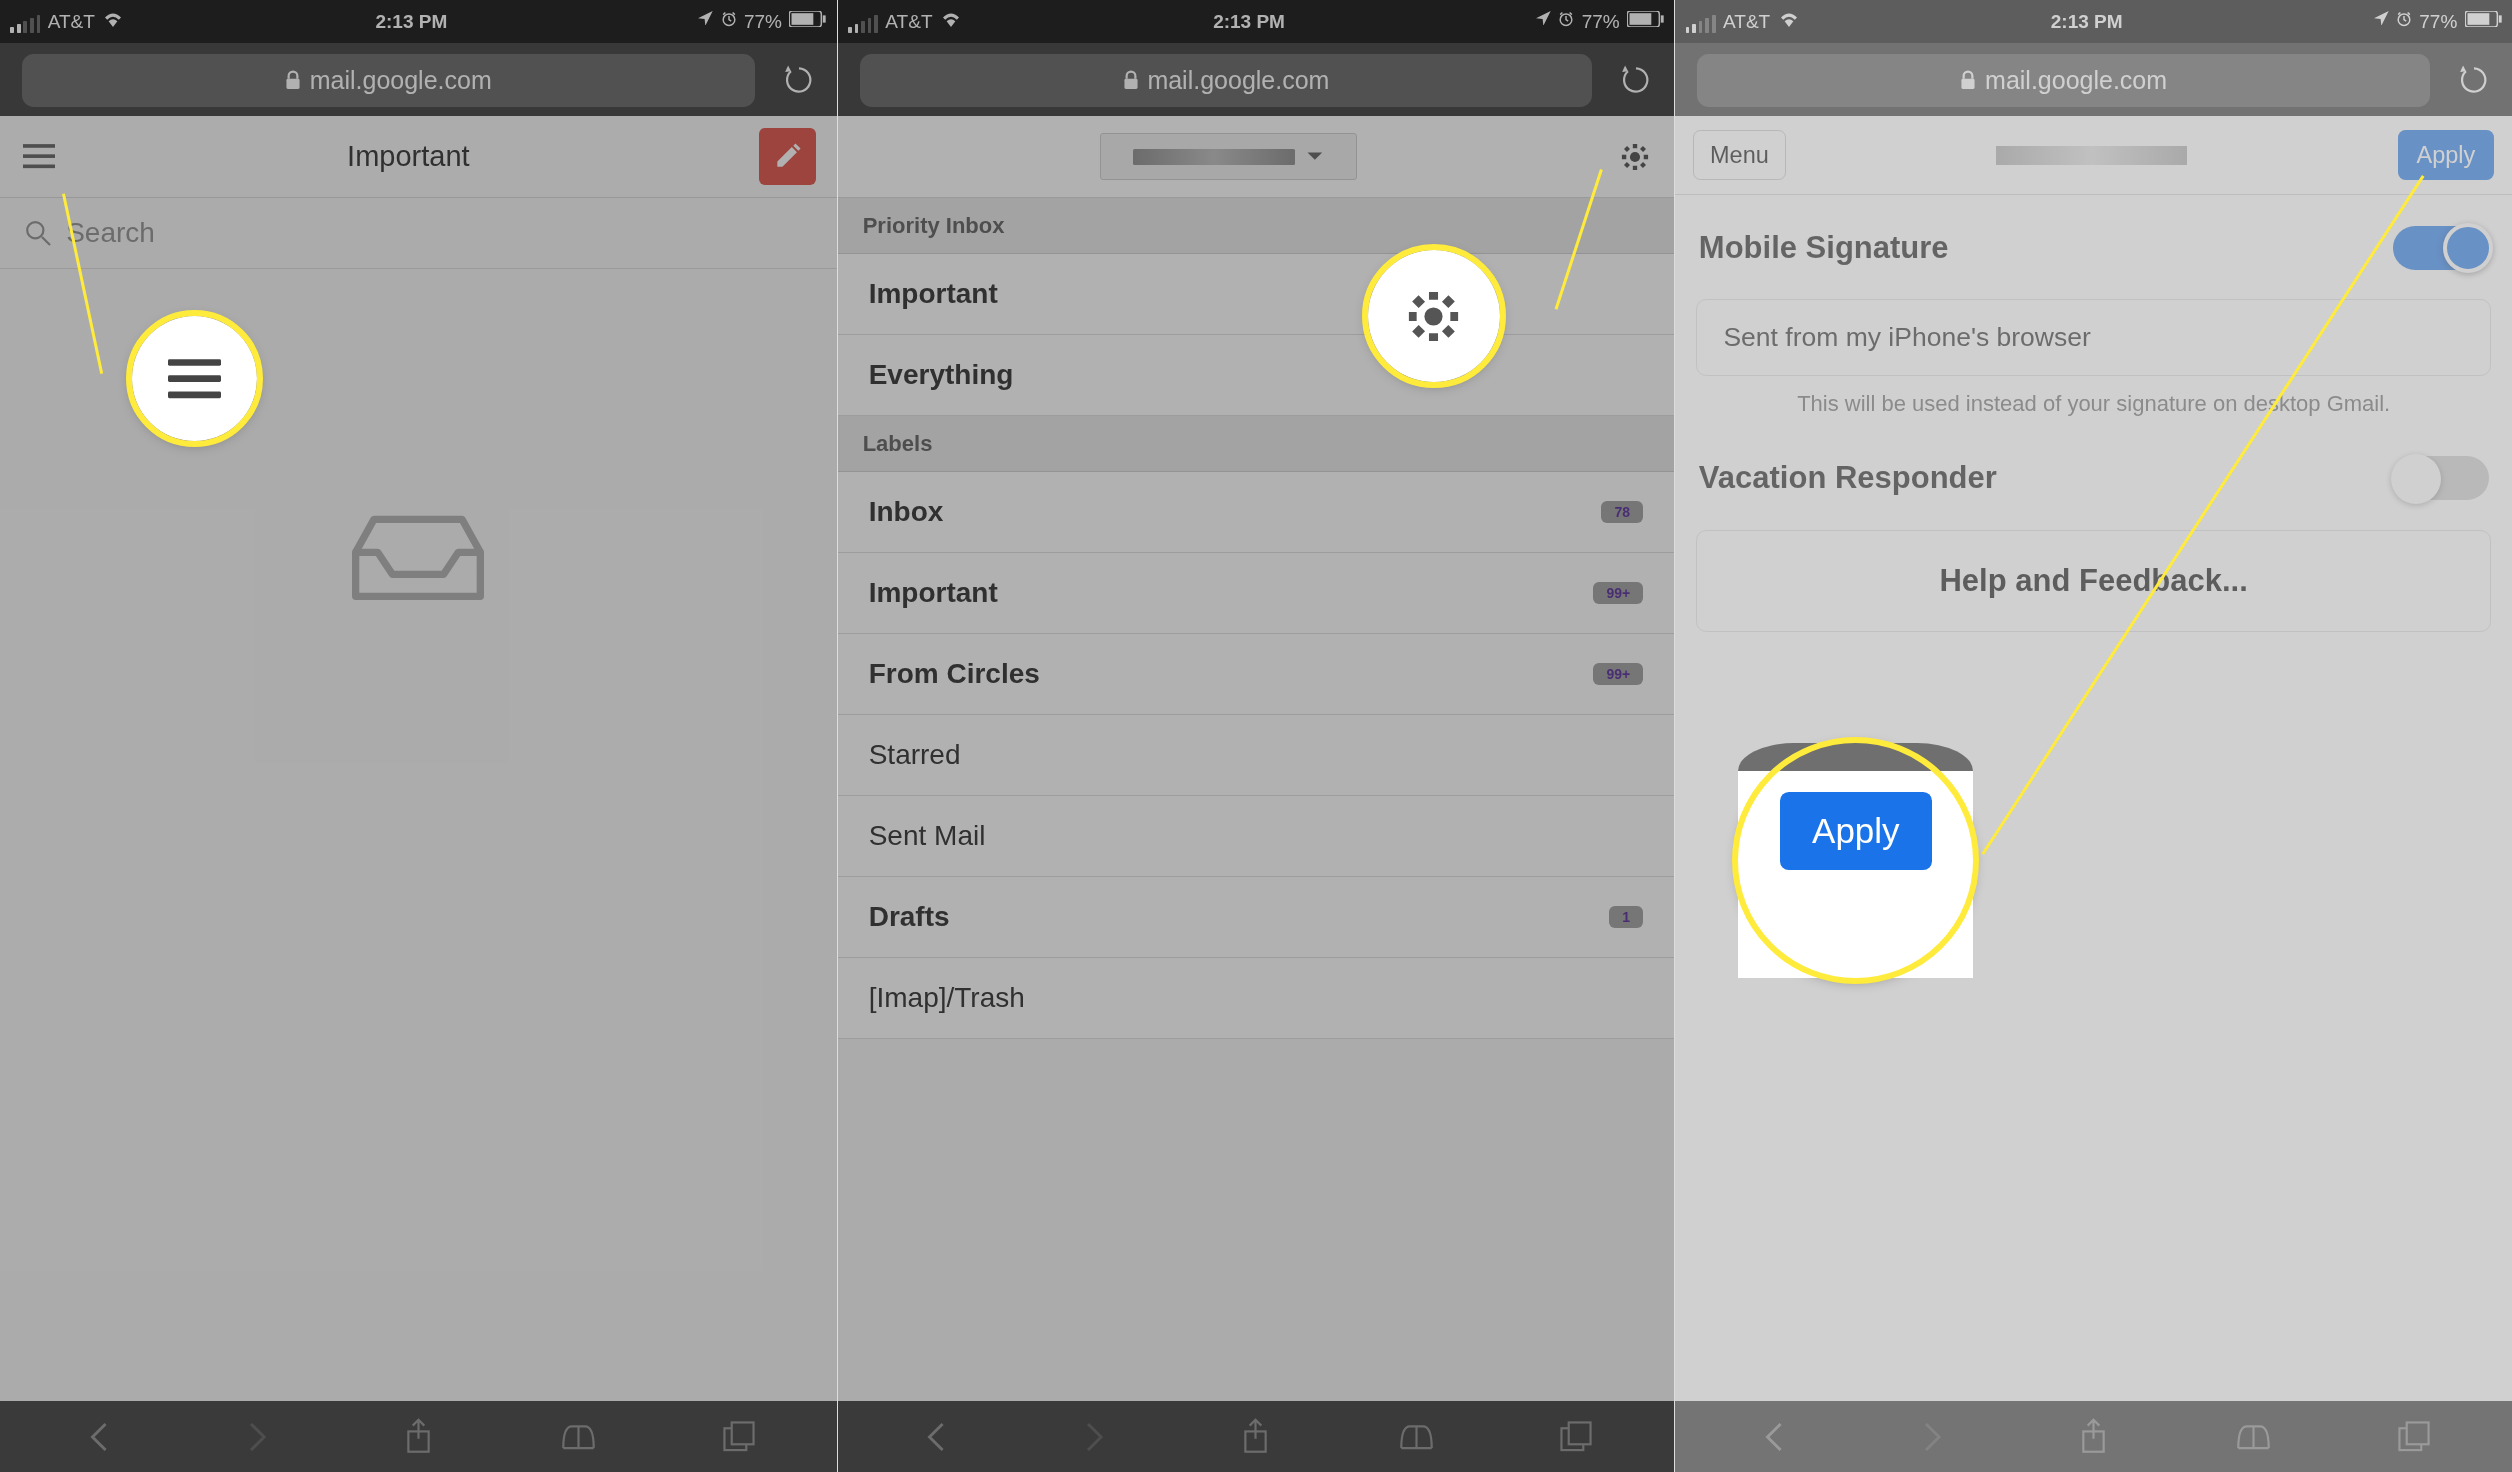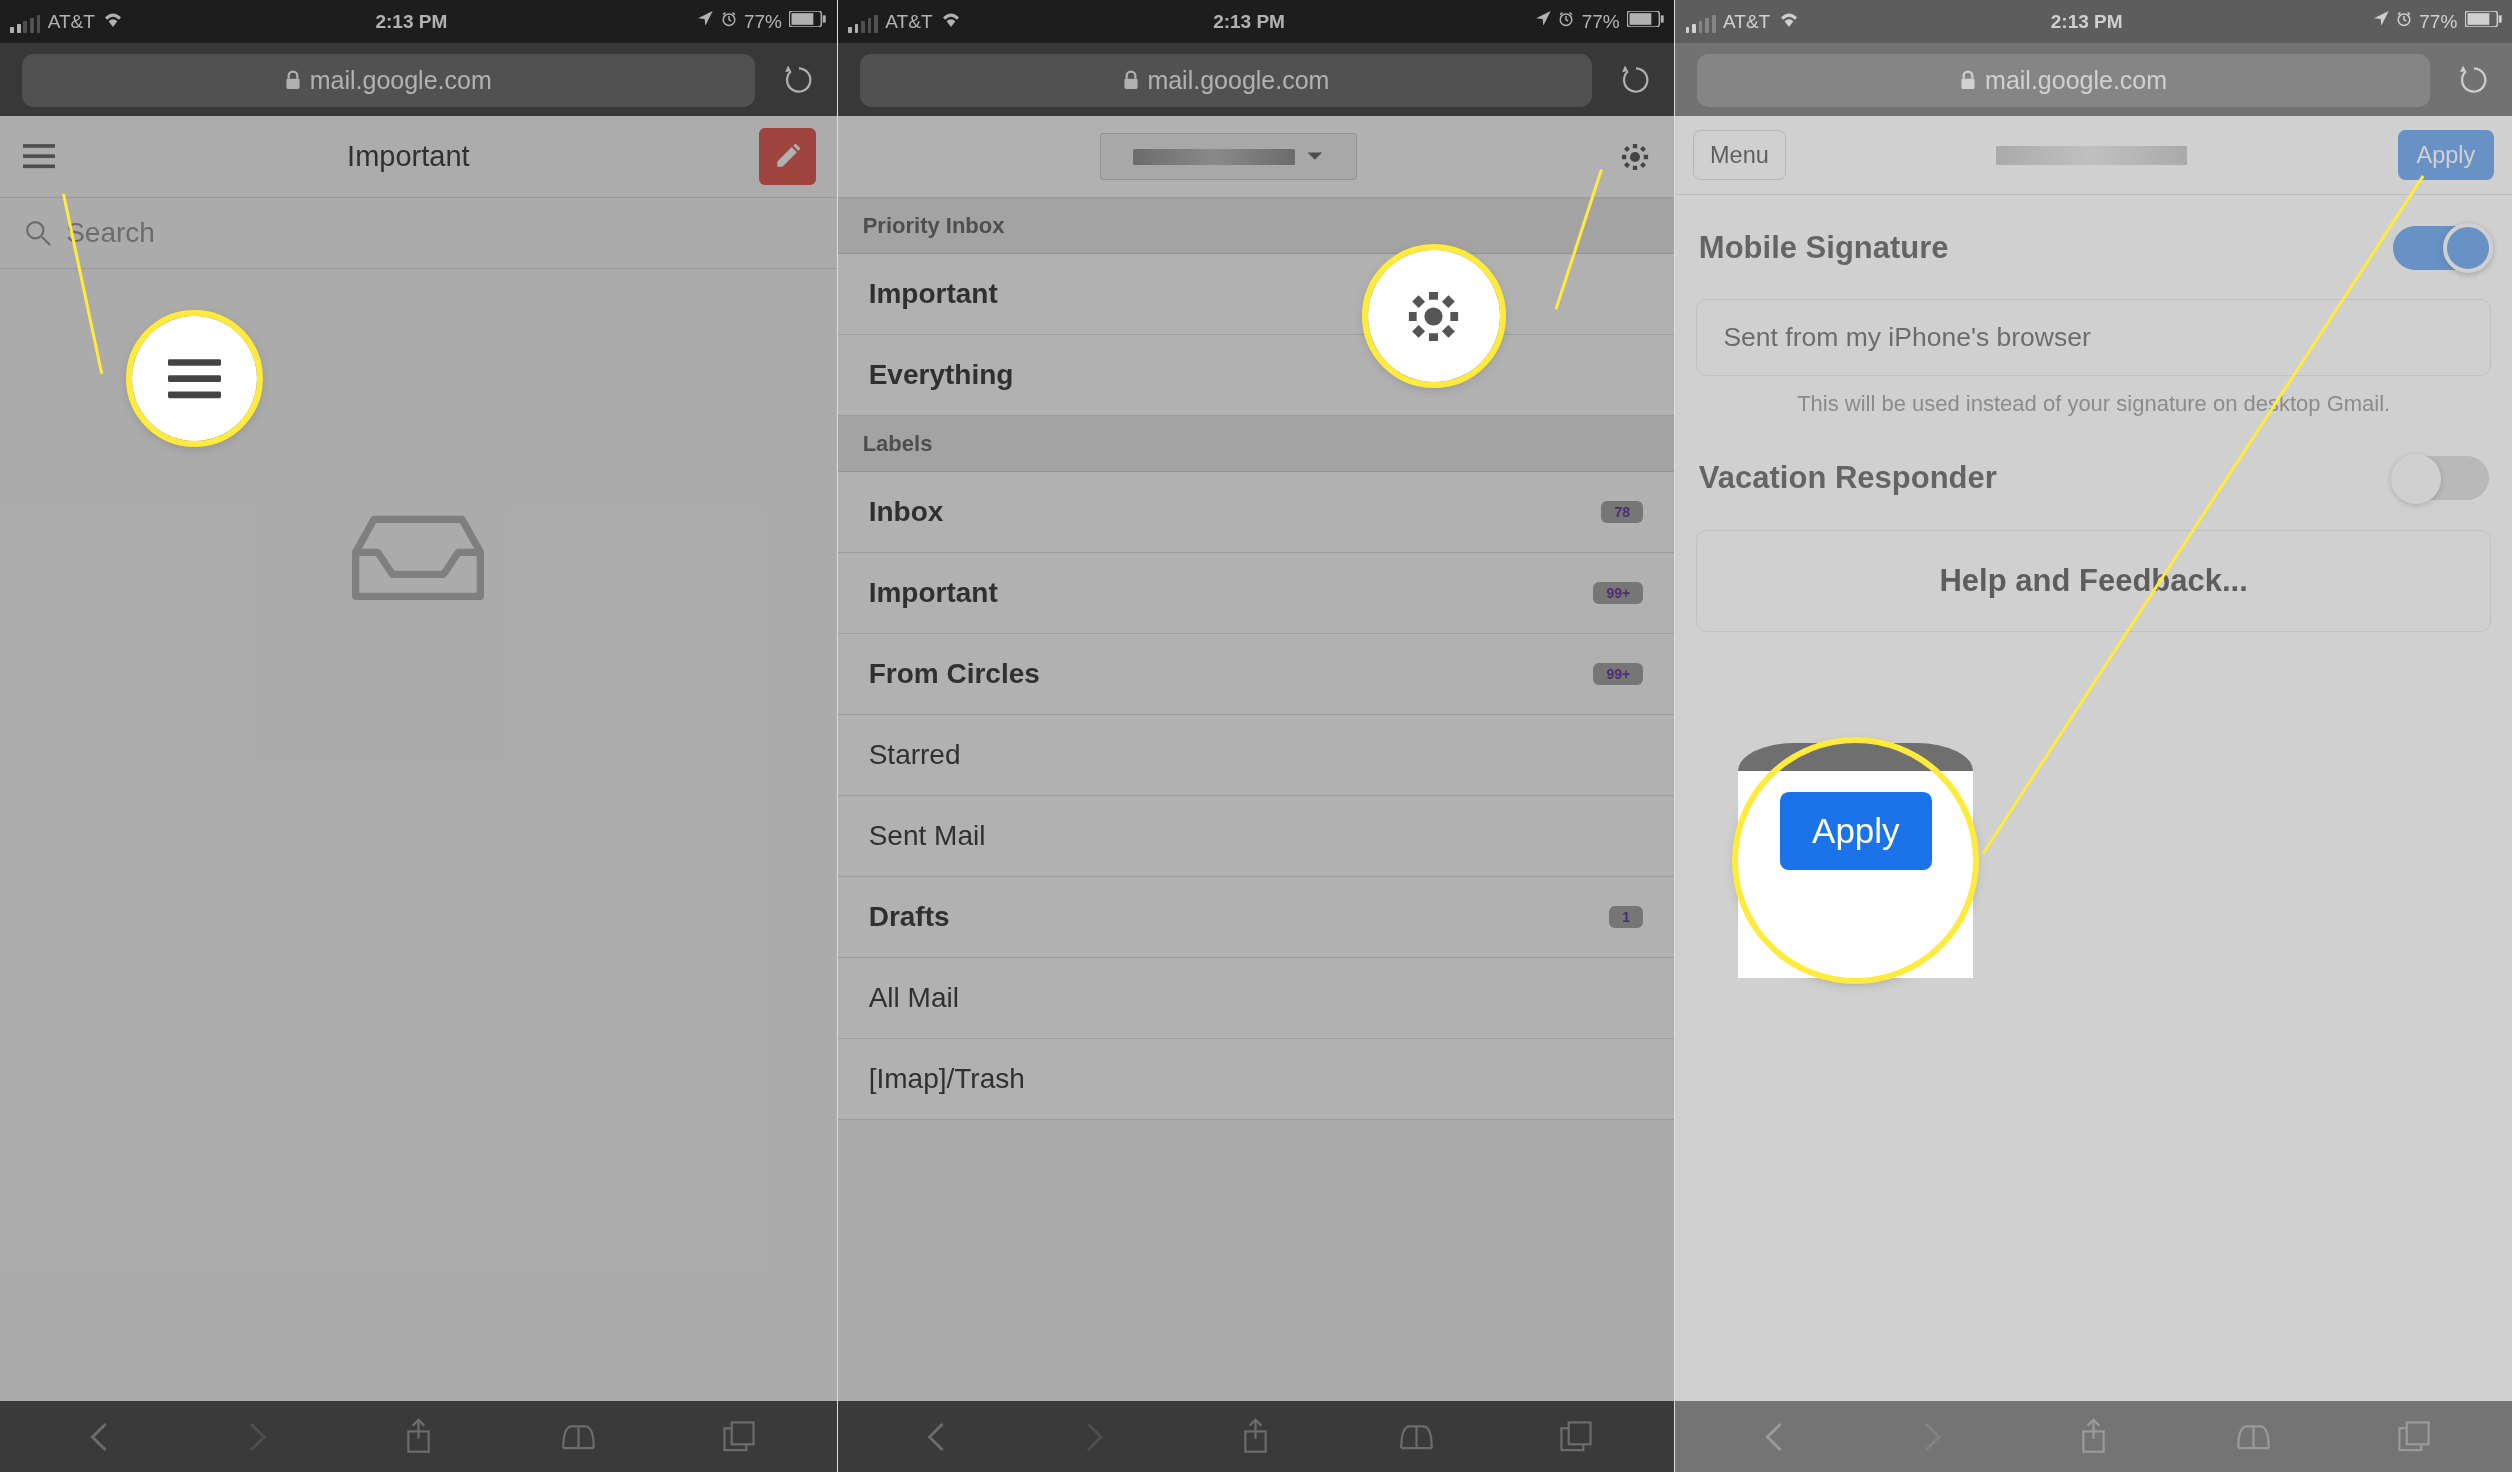--- a/index.html
+++ b/index.html
@@ -291,23 +291,20 @@
             <span>Starred</span>
           </div>
     <div class="list-row">
             <span>Sent Mail</span>
           </div>
     <div class="list-row bold">
             <span>Drafts</span>
             <span class="badge">1</span>
           </div>
     <div class="list-row">
-            <span>All Mail</span>
-          </div>
-    <div class="list-row">
             <span>[Imap]/Trash</span>
           </div>
   </div>
 
   <div class="bottombar">
     <div class="tb-btn">
             <svg width="20.6" height="32" viewBox="0 0 28 44">
               <path d="M24 4 L6 22 L24 40" stroke="#888" stroke-width="4" fill="none"></path>
             </svg>
           </div>

